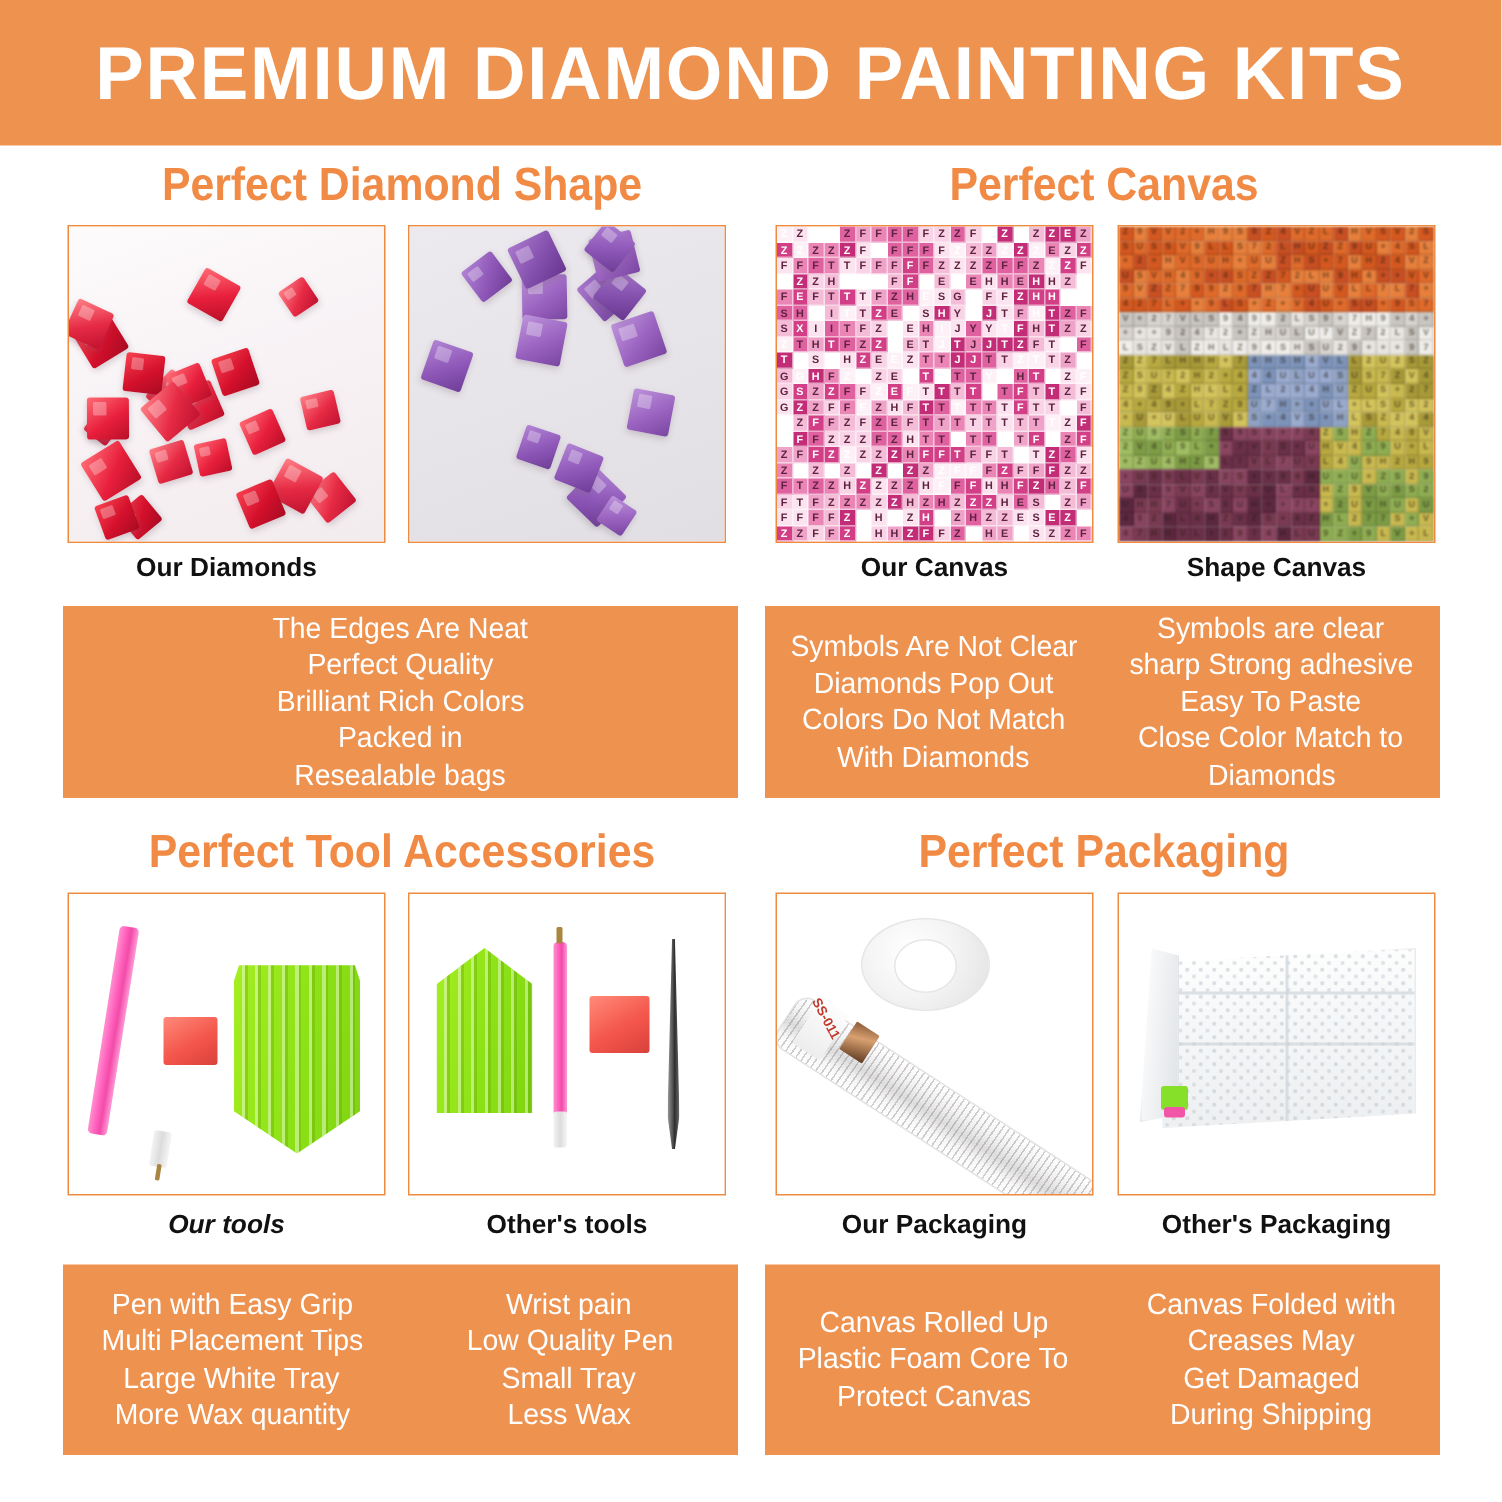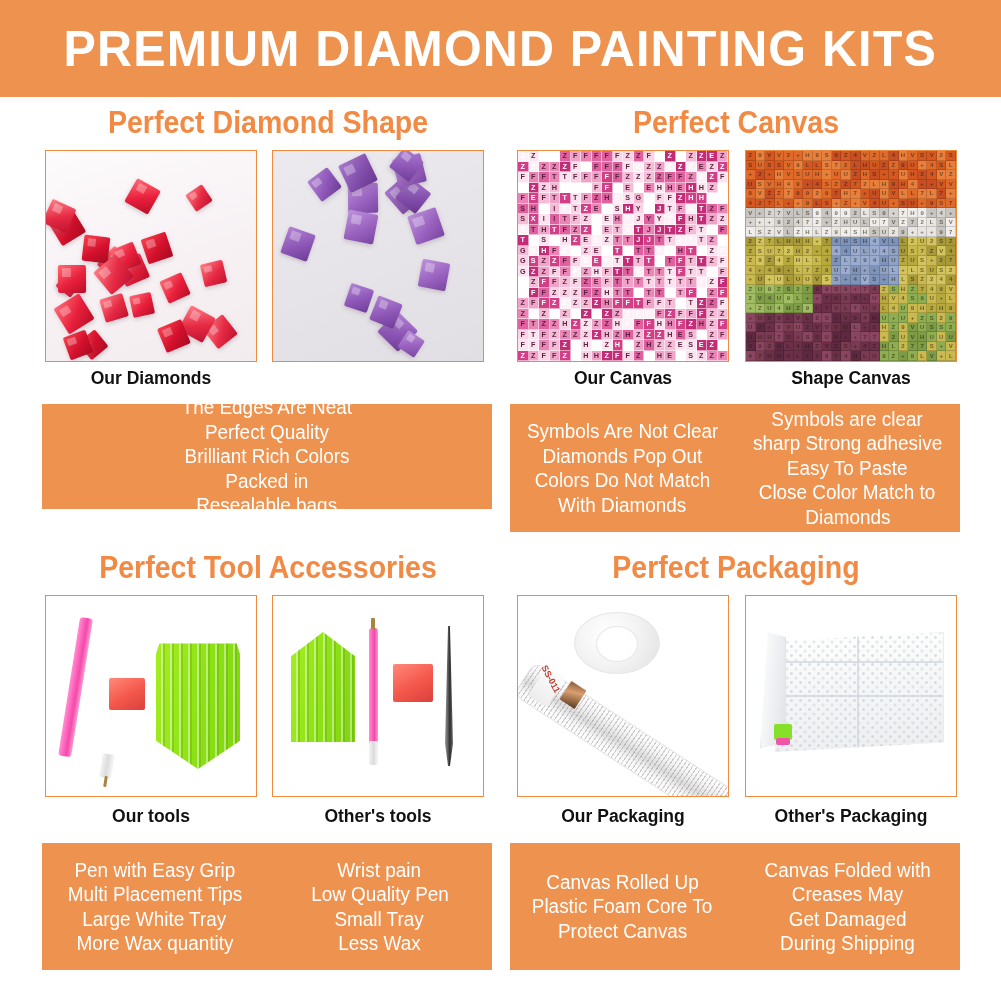--- a/index.html
+++ b/index.html
@@ -1180,21 +1180,21 @@
           <i style="background: rgb(201, 185, 79);">+</i>
           <i style="background: rgb(201, 185, 79);">L</i>
         </div>
     </div>
   </div>
 
   <div class="caption" style="left:45px; top:368px; width:212px;">Our Diamonds</div>
   <div class="caption" style="left:517px; top:368px; width:212px;">Our Canvas</div>
   <div class="caption" style="left:745px; top:368px; width:212px;">Shape Canvas</div>
 
-  <div class="textbox" style="left:42px; top:404px; width:450px; height:105px;">
+  <div class="textbox" style="left:42px; top:404px; width:450px; height:128px;">
     <div class="textcol">
       <div class="ln">The Edges Are Neat</div>
       <div class="ln">Perfect Quality</div>
       <div class="ln">Brilliant Rich Colors</div>
       <div class="ln">Packed in</div>
       <div class="ln">Resealable bags</div>
     </div>
   </div>
 
   <div class="textbox" style="left:510px; top:404px; width:450px; height:128px;">
@@ -1267,21 +1267,21 @@
         <div class="mailer-crease" style="left:0; top:62px; width:100%; height:1.5px;"></div>
         <div class="mailer-crease" style="left:88px; top:0; width:1.5px; height:100%;"></div>
       </div>
       <div class="mailer-flap" style="left:14px; top:34px; width:26px; height:118px;
                   clip-path: polygon(30% 2%, 100% 6%, 100% 96%, 0 100%);"></div>
       <div class="mailer-peek-green" style="left:28px; top:128px; width:18px; height:16px;"></div>
       <div class="mailer-peek-pink" style="left:30px; top:142px; width:14px; height:7px;"></div>
     </div>
   </div>
 
-  <div class="caption" style="left:45px; top:806px; width:212px;">Our tools</div>
+  <div class="caption" style="left:45px; top:806px; width:212px;font-style:italic;">Our tools</div>
   <div class="caption" style="left:517px; top:806px; width:212px;">Our Packaging</div>
   <div class="caption" style="left:272px; top:806px; width:212px;">Other's tools</div>
   <div class="caption" style="left:745px; top:806px; width:212px;">Other's Packaging</div>
 
   <div class="textbox" style="left:42px; top:843px; width:450px; height:127px;">
     <div class="textcol">
       <div class="ln">Pen with Easy Grip</div>
       <div class="ln">Multi Placement Tips</div>
       <div class="ln">Large White Tray</div>
       <div class="ln">More Wax quantity</div>

